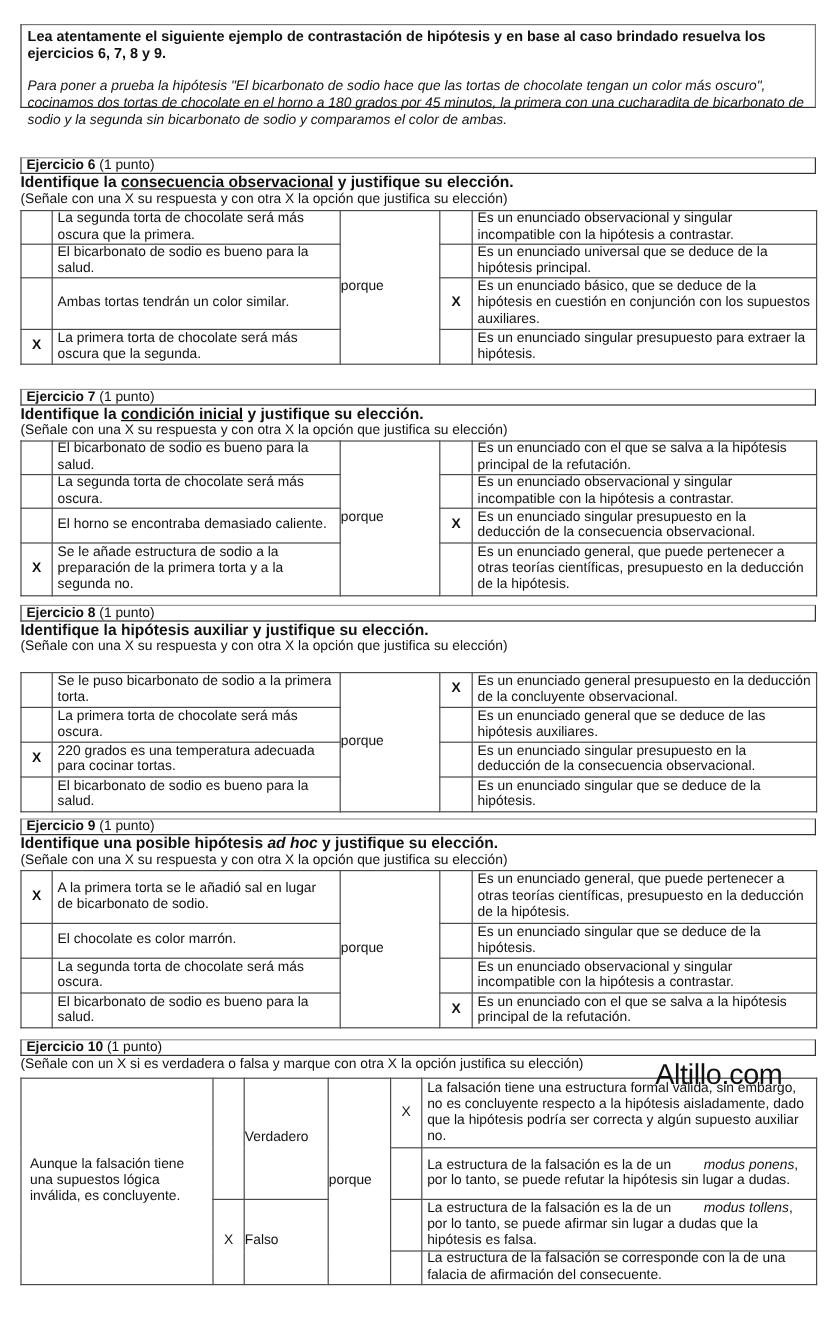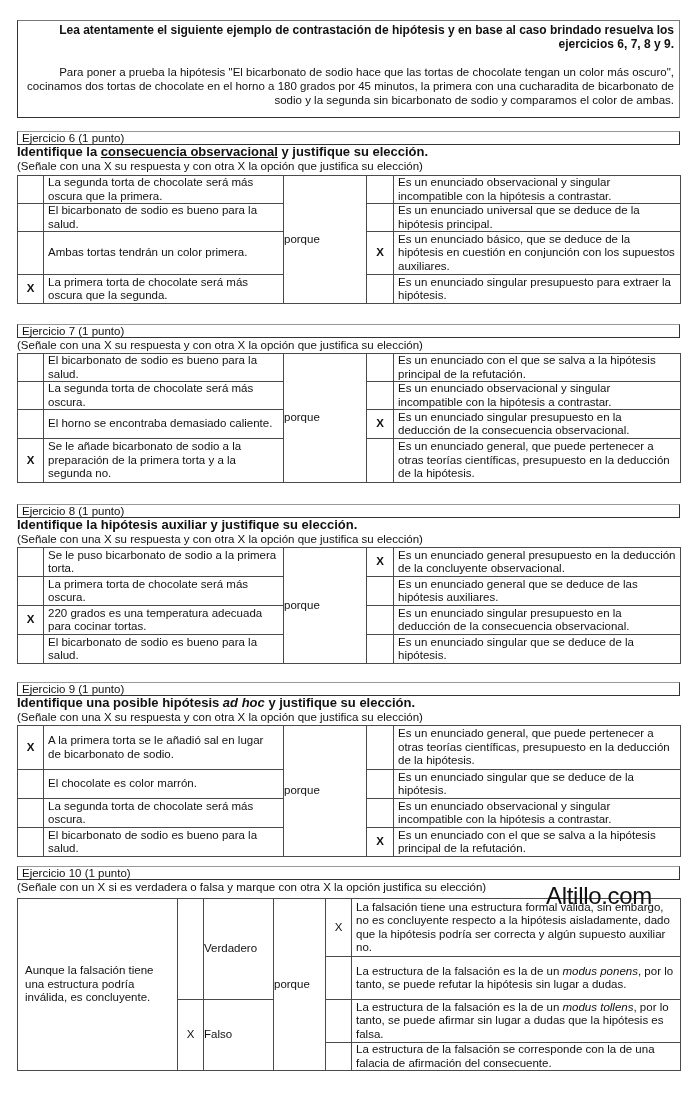--- a/index.html
+++ b/index.html
@@ -2,49 +2,48 @@
 <html><head>
 <meta charset="utf-8">
 <style>
   html, body { margin:0; padding:0; }
   body {
     width:700px; height:1103px; position:relative; overflow:hidden;
     background:#ffffff; color:#111;
     font-family:"Liberation Sans", sans-serif; font-size:11.5px;
   }
   .intro {
-    position:absolute; left:17px; top:20px; width:663px; height:98px;
+    position:absolute; left:17px; top:20px; width:663px; height:70px;
     box-sizing:border-box; border:1px solid #333; border-right-color:#777; border-top-color:#777;
     padding:2px 5px 0 5px;
-    text-align:right;
   }
   .intro-heading { font-weight:bold; font-size:12px; line-height:14px; margin:0; }
-  .intro-paragraph { margin:14px 0 0 0; line-height:14px; }
+  .intro-paragraph { margin:14px 0 0 0; line-height:14px;font-style:italic; }
 
   .section { position:absolute; left:17px; width:663px; }
   .ex-header {
     height:14px; box-sizing:border-box; border:1px solid #333; border-top-color:#999;
     line-height:12px; padding-left:4px; white-space:nowrap;
   }
-  .ex-header .num { font-weight:normal; }
+  .ex-header .num { font-weight:bold; }
   .ex-title { height:14px; line-height:14px; font-weight:bold; font-size:13px; white-space:nowrap; }
   .ex-title u { text-decoration:underline; }
   .ex-title em { font-style:italic; }
   .ex-instr { height:14px; line-height:14px; white-space:nowrap; }
 
   table { border-collapse:collapse; table-layout:fixed; width:663px; }
   td {
     border:1px solid #4a4a4a; padding:0 4px; line-height:13.5px;
     vertical-align:middle; overflow:hidden;
   }
   td.mark { text-align:center; font-weight:bold; padding:0; }
   td.center { padding:0; }
   td.mark10 { text-align:center; padding:0; font-weight:normal; }
   td.stmt { padding-left:7px; }
-  td em { font-style:italic; }
+  td em { font-style:italic;margin-left:24px; }
 
   .watermark {
     position:absolute; left:546px; top:884px; font-size:24px; line-height:24px;
     color:#111; white-space:nowrap; letter-spacing:-0.3px;
   }
 </style>
 </head>
 <body>
 
 <div class="intro">
@@ -75,38 +74,39 @@
       <td>Es un enunciado observacional y singular incompatible con la hipótesis a contrastar.</td>
     </tr>
     <tr style="height:28px">
       <td class="mark"></td>
       <td>El bicarbonato de sodio es bueno para la salud.</td>
       <td class="mark"></td>
       <td>Es un enunciado universal que se deduce de la hipótesis principal.</td>
     </tr>
     <tr style="height:43px">
       <td class="mark"></td>
-      <td>Ambas tortas tendrán un color primera.</td>
+      <td>Ambas tortas tendrán un color similar.</td>
       <td class="mark">X</td>
       <td>Es un enunciado básico, que se deduce de la hipótesis en cuestión en conjunción con los supuestos auxiliares.</td>
     </tr>
     <tr style="height:29px">
       <td class="mark">X</td>
       <td>La primera torta de chocolate será más oscura que la segunda.</td>
       <td class="mark"></td>
       <td>Es un enunciado singular presupuesto para extraer la hipótesis.</td>
     </tr>
   </tbody>
     </table>
 </div>
 
 <div class="section" style="top:324px">
   <div class="ex-header">
     <span class="num">Ejercicio 7</span><span> (1 punto)</span>
   </div>
+  <div class="ex-title"><span>Identifique la </span><u>condición inicial</u><span> y justifique su elección.</span></div>
   <div class="ex-instr">(Señale con una X su respuesta y con otra X la opción que justifica su elección)</div>
   <table style="margin-top:1px">
     <colgroup>
         <col style="width:26px">
         <col style="width:240px">
         <col style="width:83px">
         <col style="width:27px">
         <col style="width:287px">
       </colgroup>
     <tbody>
@@ -124,35 +124,35 @@
       <td>Es un enunciado observacional y singular incompatible con la hipótesis a contrastar.</td>
     </tr>
     <tr style="height:29px">
       <td class="mark"></td>
       <td>El horno se encontraba demasiado caliente.</td>
       <td class="mark">X</td>
       <td>Es un enunciado singular presupuesto en la deducción de la consecuencia observacional.</td>
     </tr>
     <tr style="height:44px">
       <td class="mark">X</td>
-      <td>Se le añade bicarbonato de sodio a la preparación de la primera torta y a la segunda no.</td>
+      <td>Se le añade estructura de sodio a la preparación de la primera torta y a la segunda no.</td>
       <td class="mark"></td>
       <td>Es un enunciado general, que puede pertenecer a otras teorías científicas, presupuesto en la deducción de la hipótesis.</td>
     </tr>
   </tbody>
     </table>
 </div>
 
 <div class="section" style="top:504px">
   <div class="ex-header">
     <span class="num">Ejercicio 8</span><span> (1 punto)</span>
   </div>
   <div class="ex-title">Identifique la hipótesis auxiliar y justifique su elección.</div>
   <div class="ex-instr">(Señale con una X su respuesta y con otra X la opción que justifica su elección)</div>
-  <table style="margin-top:1px">
+  <table style="margin-top:14px">
     <colgroup>
         <col style="width:26px">
         <col style="width:240px">
         <col style="width:83px">
         <col style="width:27px">
         <col style="width:287px">
       </colgroup>
     <tbody>
         <tr style="height:29px">
       <td class="mark"></td>
@@ -236,21 +236,21 @@
     <colgroup>
         <col style="width:160px">
         <col style="width:26px">
         <col style="width:70px">
         <col style="width:52px">
         <col style="width:26px">
         <col style="width:329px">
       </colgroup>
     <tbody>
         <tr style="height:58px">
-      <td class="stmt" rowspan="4">Aunque la falsación tiene una estructura podría inválida, es concluyente.</td>
+      <td class="stmt" rowspan="4">Aunque la falsación tiene una supuestos lógica inválida, es concluyente.</td>
       <td class="mark10" rowspan="2"></td>
       <td class="center" rowspan="2">Verdadero</td>
       <td class="center" rowspan="4">porque</td>
       <td class="mark10">X</td>
       <td><span>La falsación tiene una estructura formal válida, sin embargo, no es concluyente respecto a la hipótesis aisladamente, dado que la hipótesis podría ser correcta y algún supuesto auxiliar no.</span><em></em><span></span></td>
     </tr>
     <tr style="height:43px">
       <td class="mark10"></td>
       <td><span>La estructura de la falsación es la de un </span><em>modus ponens</em><span>, por lo tanto, se puede refutar la hipótesis sin lugar a dudas.</span></td>
     </tr>

